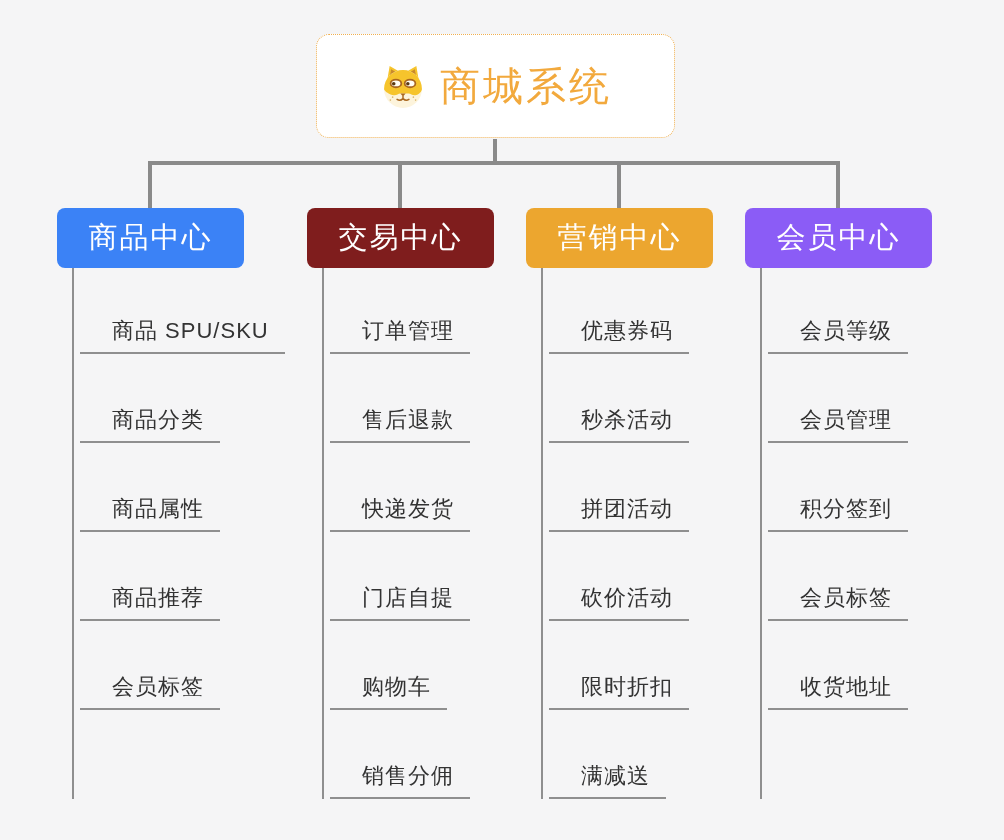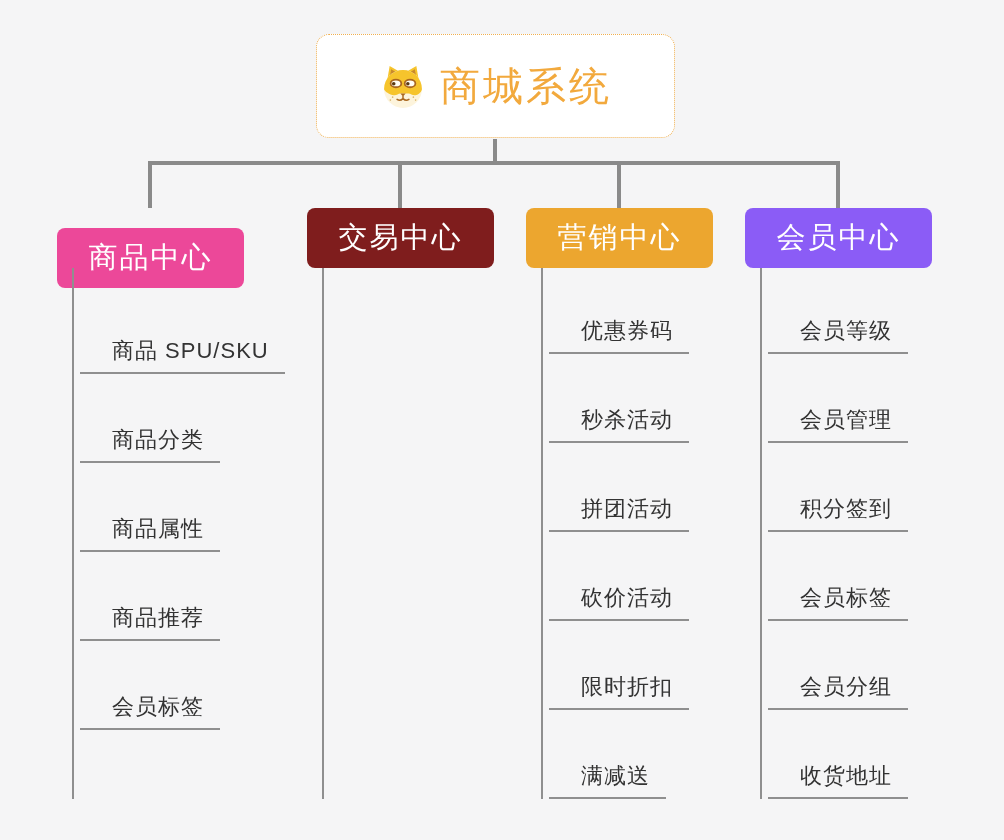--- a/index.html
+++ b/index.html
@@ -109,21 +109,21 @@
 
       <circle cx="18" cy="46" r="1.1" fill="#d8b46a"></circle>
       <circle cx="15" cy="50" r="1.1" fill="#d8b46a"></circle>
       <circle cx="46" cy="46" r="1.1" fill="#d8b46a"></circle>
       <circle cx="49" cy="50" r="1.1" fill="#d8b46a"></circle>
     </svg>
     <span class="root-title">商城系统</span>
   </div>
 
   <div class="branch branch-0">
-    <div class="branch-header" style="background-color: #ec4899; margin-top: 20px;">商品中心</div>
+    <div class="branch-header" style="background-color: #3b82f6;">商品中心</div>
     <div class="branch-vline"></div>
     <div class="branch-items">
       <div class="item">
           <span class="item-label">商品 SPU/SKU</span>
         </div>
       <div class="item">
           <span class="item-label">商品分类</span>
         </div>
       <div class="item">
           <span class="item-label">商品属性</span>
@@ -133,20 +133,40 @@
         </div>
       <div class="item">
           <span class="item-label">会员标签</span>
         </div>
     </div>
   </div>
 
   <div class="branch branch-1">
     <div class="branch-header" style="background-color: #7f1d1d;">交易中心</div>
     <div class="branch-vline"></div>
+    <div class="branch-items">
+      <div class="item">
+          <span class="item-label">订单管理</span>
+        </div>
+      <div class="item">
+          <span class="item-label">售后退款</span>
+        </div>
+      <div class="item">
+          <span class="item-label">快递发货</span>
+        </div>
+      <div class="item">
+          <span class="item-label">门店自提</span>
+        </div>
+      <div class="item">
+          <span class="item-label">购物车</span>
+        </div>
+      <div class="item">
+          <span class="item-label">销售分佣</span>
+        </div>
+    </div>
   </div>
 
   <div class="branch branch-2">
     <div class="branch-header" style="background-color: rgb(236, 166, 47);">营销中心</div>
     <div class="branch-vline"></div>
     <div class="branch-items">
       <div class="item">
           <span class="item-label">优惠券码</span>
         </div>
       <div class="item">
@@ -177,21 +197,18 @@
       <div class="item">
           <span class="item-label">会员管理</span>
         </div>
       <div class="item">
           <span class="item-label">积分签到</span>
         </div>
       <div class="item">
           <span class="item-label">会员标签</span>
         </div>
       <div class="item">
-          <span class="item-label">会员分组</span>
-        </div>
-      <div class="item">
           <span class="item-label">收货地址</span>
         </div>
     </div>
   </div>
 
 </div>
 
 </body></html>

